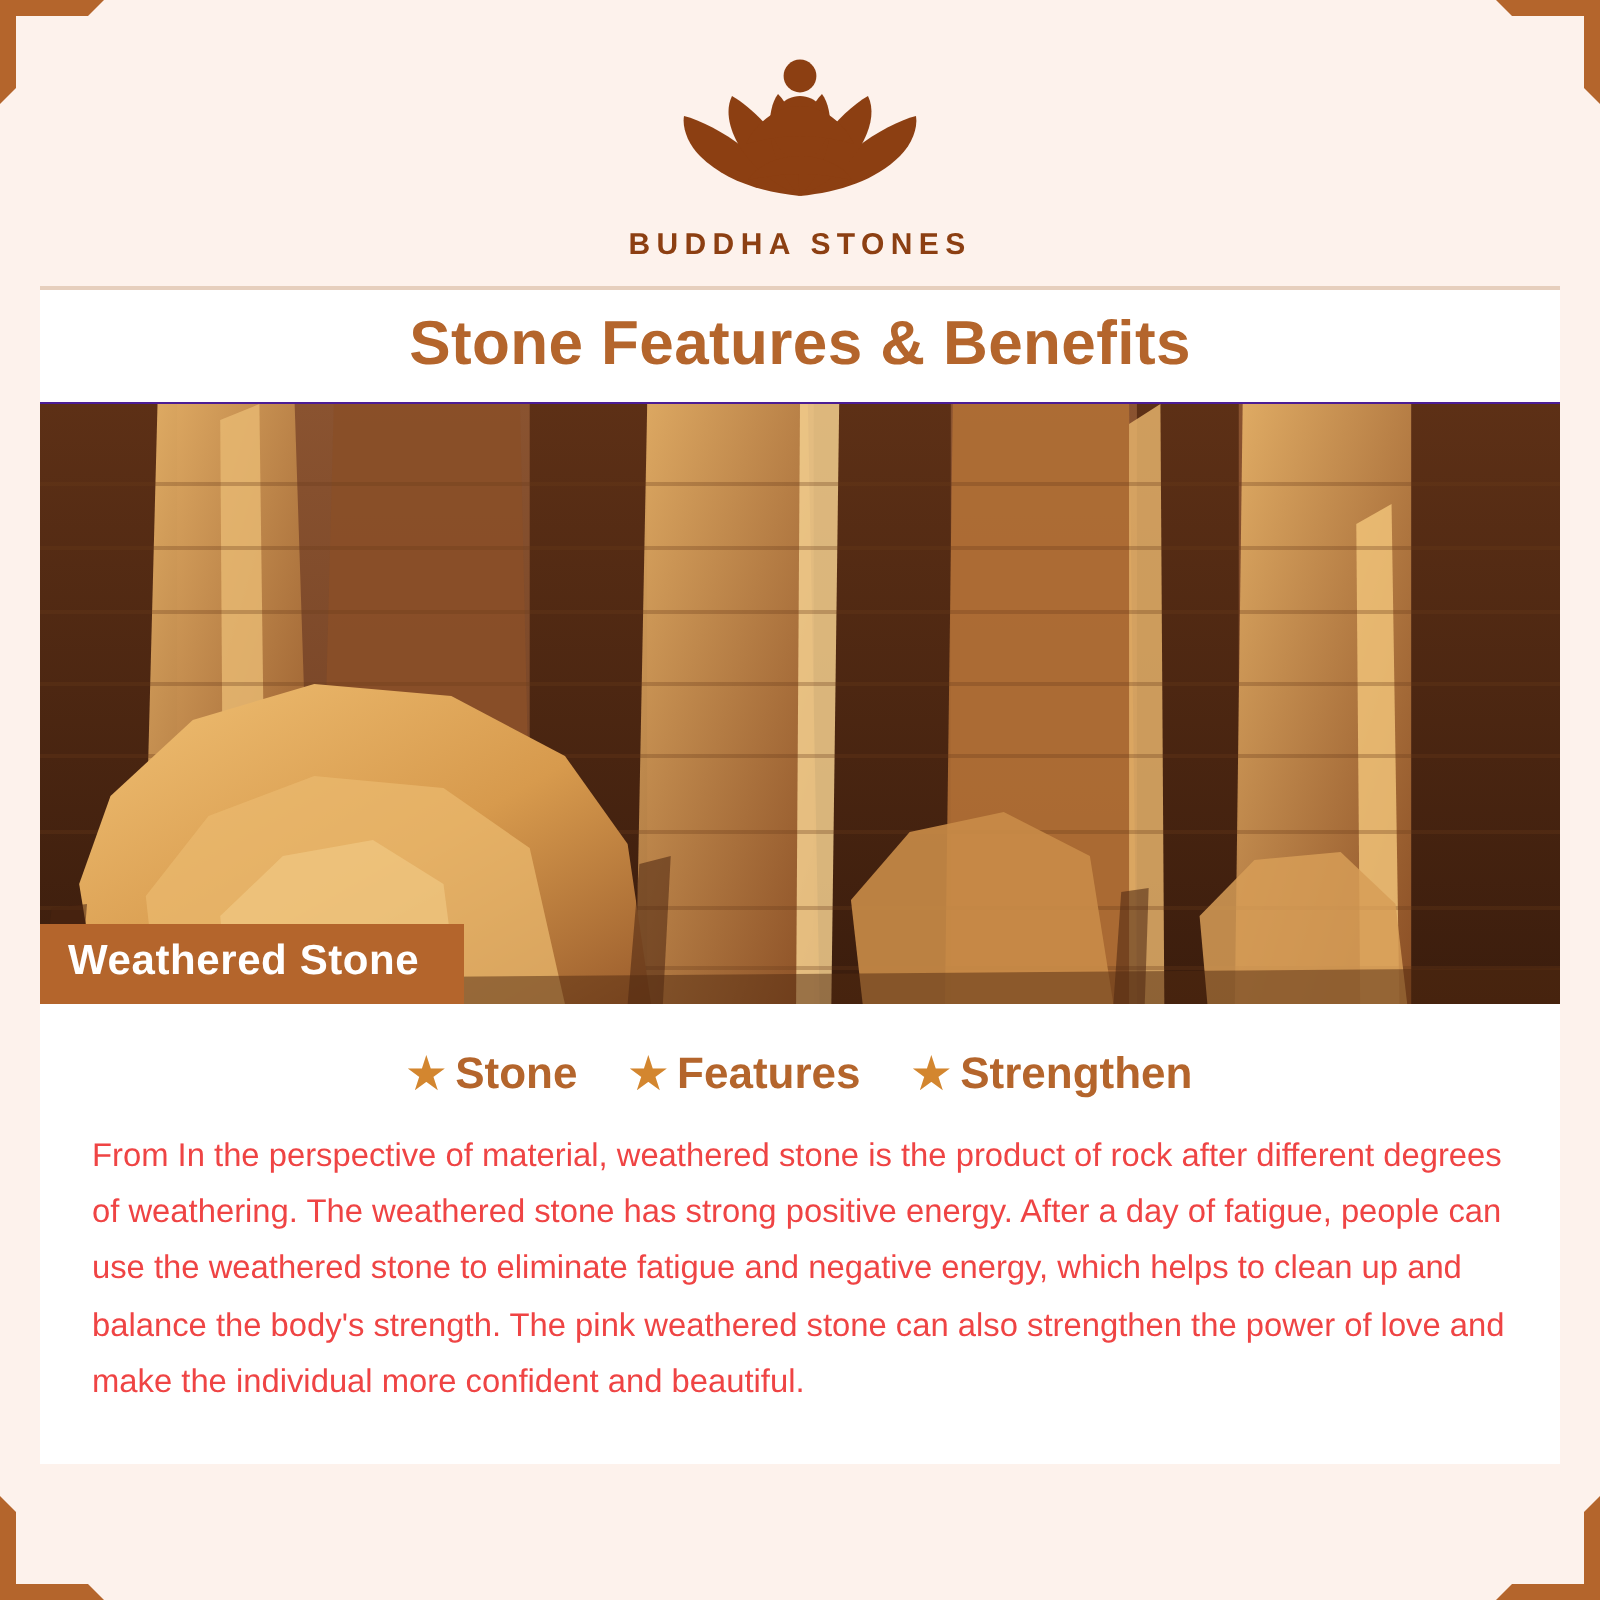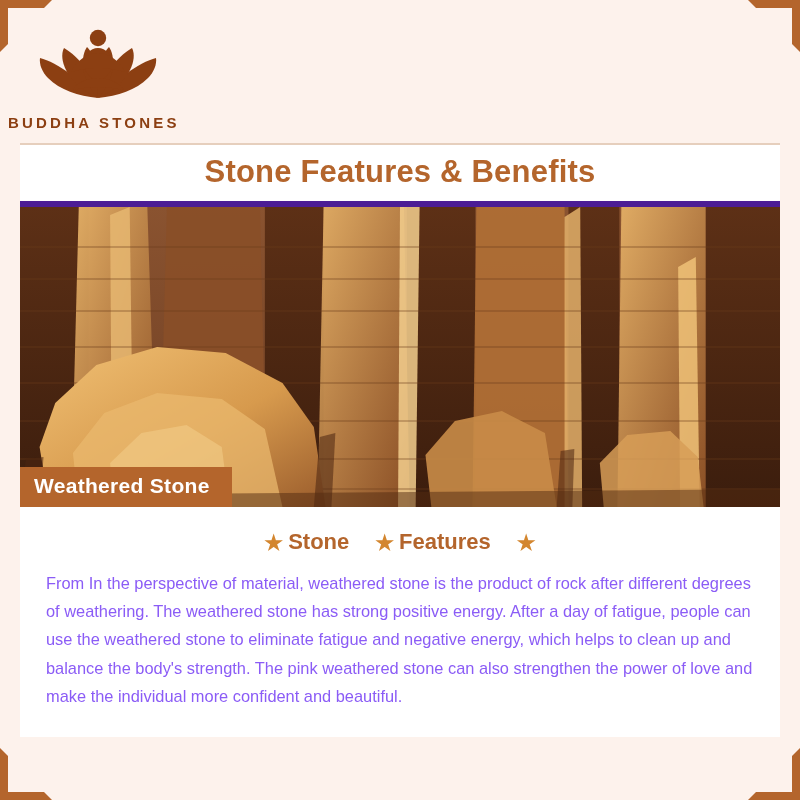--- a/index.html
+++ b/index.html
@@ -47,37 +47,37 @@
     position: absolute;
     top: 8px; left: 8px; right: 8px; bottom: 8px;
     background: #fdf2ec;
   }
 
   
   .brand {
     padding-top: 12px;
     display: flex;
     flex-direction: column;
-    align-items: flex-start;
+    align-items: center;
   }
   .logo-wrap { width: 180px; height: 90px; display:block; }
   .brand-name {
     margin-top: 4px;
     font-size: 15px;
     letter-spacing: 3.2px;
     color: #8c3f12;
     font-weight: bold;
   }
 
   
   .title-band {
     margin: 12px 12px 0 12px;
     background: #ffffff;
     border-top: 2px solid #e6cfbd;
-    border-bottom: 6px solid #4c1d95;
+    border-bottom: 1px solid #4c1d95;
     text-align: center;
     padding: 9px 0 11px 0;
   }
   .title-band h1 {
     font-size: 31px;
     color: #b4652c;
     font-weight: bold;
     letter-spacing: 0.2px;
   }
 
@@ -121,21 +121,21 @@
     gap: 5px;
     color: #b4652c;
     font-size: 22px;
     font-weight: bold;
   }
   .kw .star { color: #d3862f; font-size: 21px; line-height: 1; }
 
   .paragraph {
     font-size: 16.4px;
     line-height: 1.72;
-    color: #8b5cf6;
+    color: #ef4444;
     text-align: left;
   }
 </style>
 </head>
 <body>
 
 <div class="page">
 
   <div class="corner corner-tl"></div>
   <div class="corner corner-tr"></div>
@@ -257,20 +257,21 @@
         <span class="kw">
           <span class="star">★</span>
           <span>Stone</span>
         </span>
         <span class="kw">
           <span class="star">★</span>
           <span>Features</span>
         </span>
         <span class="kw">
           <span class="star">★</span>
+          <span>Strengthen</span>
         </span>
       </div>
 
       <p class="paragraph">From In the perspective of material, weathered stone is the product of rock after different degrees of weathering. The weathered stone has strong positive energy. After a day of fatigue, people can use the weathered stone to eliminate fatigue and negative energy, which helps to clean up and balance the body's strength. The pink weathered stone can also strengthen the power of love and make the individual more confident and beautiful.</p>
     </div>
 
   </div>
 </div>
 
 </body></html>

